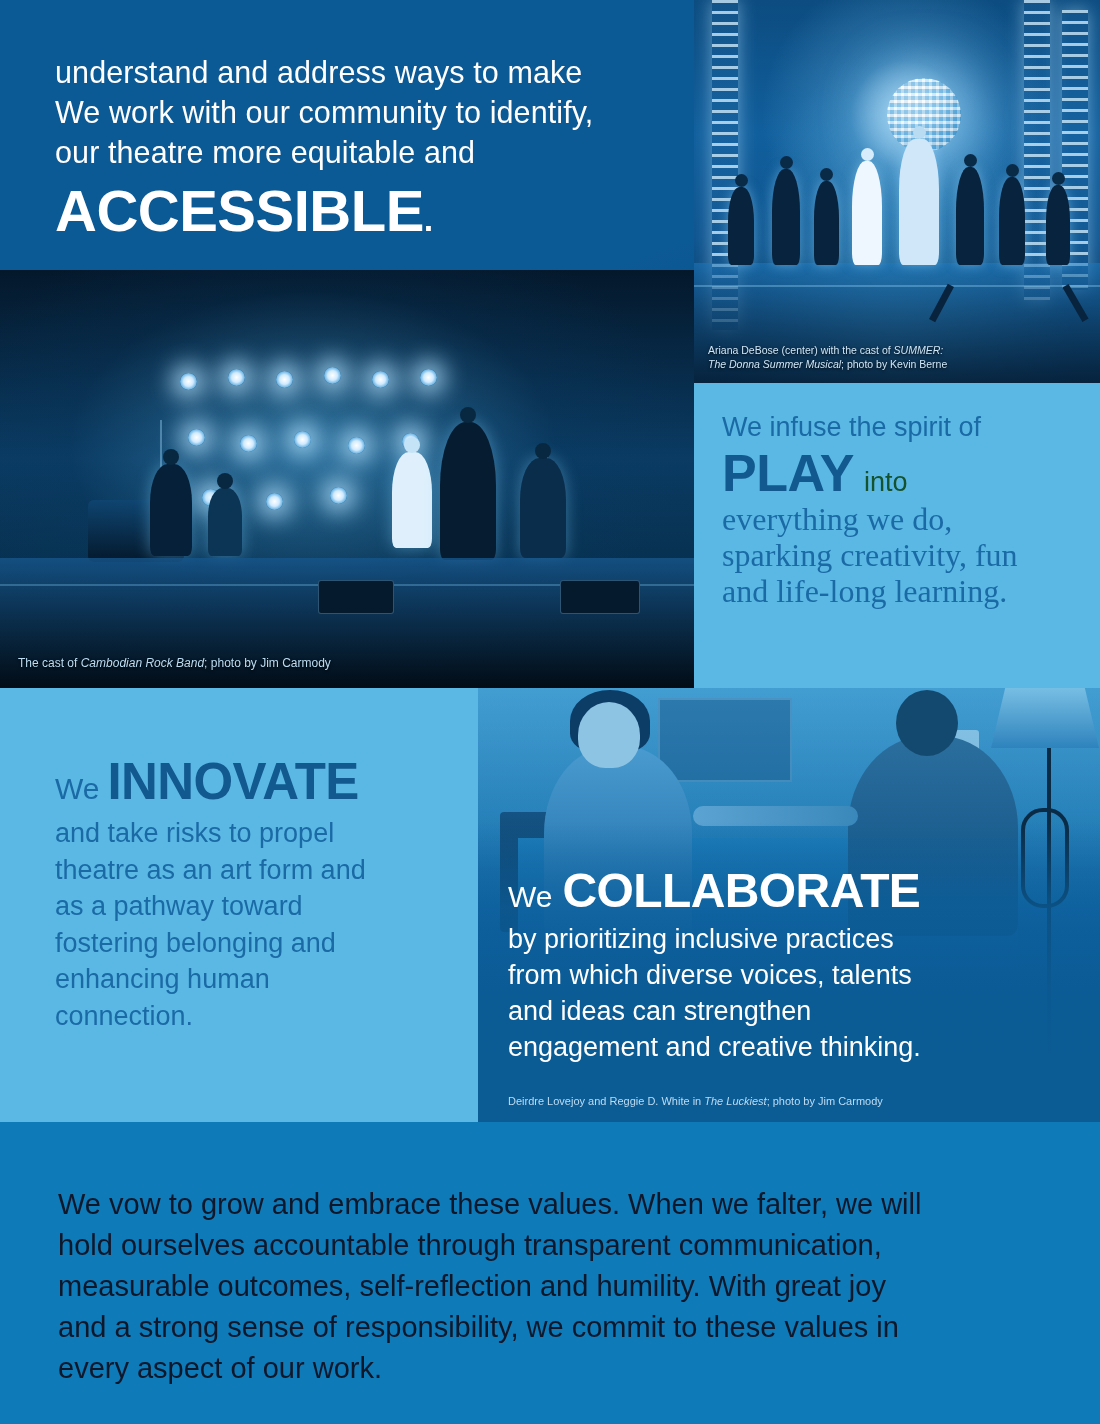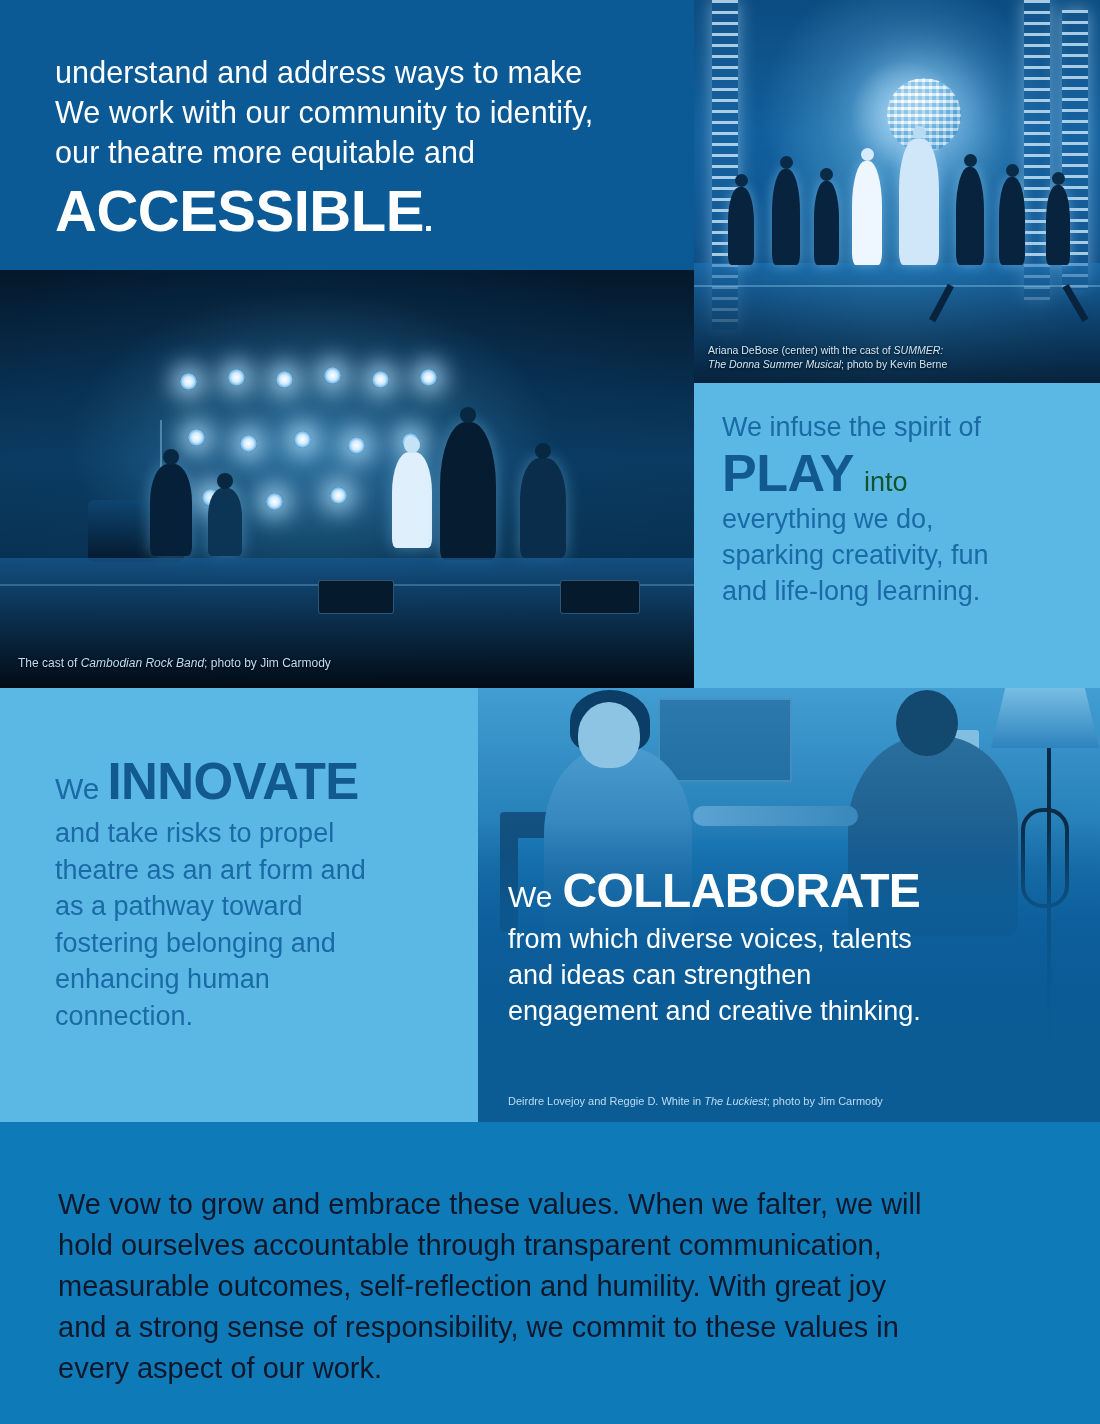--- a/index.html
+++ b/index.html
@@ -91,21 +91,21 @@
     text-shadow:0 1px 3px rgba(0,0,0,.9);}
   .crb-caption i{font-style:italic;}
 
   
   .panel-play{position:absolute;left:694px;top:383px;width:406px;height:305px;background:#5BB8E5;}
   .play-inner{position:absolute;left:28px;top:26px;right:20px;color:#1A6AA5;}
   .play-l1{font-size:27px;line-height:36px;}
   .play-big{font-size:52px;line-height:56px;font-weight:700;color:#11598F;letter-spacing:-0.5px;
     display:inline-block;vertical-align:baseline;}
   .play-into{font-size:27px;color:#14532d;display:inline-block;padding-left:10px;}
-  .play-rest{font-size:27px;line-height:36px;}
+  .play-rest{font-size:32px;line-height:36px;font-family:Liberation Serif, serif;}
 
   
   .panel-innovate{position:absolute;left:0;top:688px;width:478px;height:434px;background:#5BB8E5;}
   .inn-inner{position:absolute;left:55px;top:64px;right:18px;color:#1A6AA5;}
   .inn-we{font-size:30px;color:#1A6AA5;display:inline-block;vertical-align:baseline;}
   .inn-big{font-size:51px;font-weight:700;color:#11598F;letter-spacing:-0.6px;display:inline-block;
     vertical-align:baseline;padding-left:8px;}
   .inn-body{margin-top:4px;font-size:27px;line-height:36.5px;}
 
   
@@ -297,20 +297,21 @@
       <span class="head"></span>
     </div>
     <div class="arms"></div>
     <div class="col-fade"></div>
 
     <div class="col-text">
       <div>
         <span class="col-we">We</span><span class="col-big">COLLABORATE</span>
       </div>
       <div class="col-body">
+        <div>by prioritizing inclusive practices</div>
         <div>from which diverse voices, talents</div>
         <div>and ideas can strengthen</div>
         <div>engagement and creative thinking.</div>
       </div>
     </div>
 
     <div class="col-caption">
       <span>Deirdre Lovejoy and Reggie D. White in </span><i>The Luckiest</i><span>; photo by Jim Carmody</span>
     </div>
   </div>

